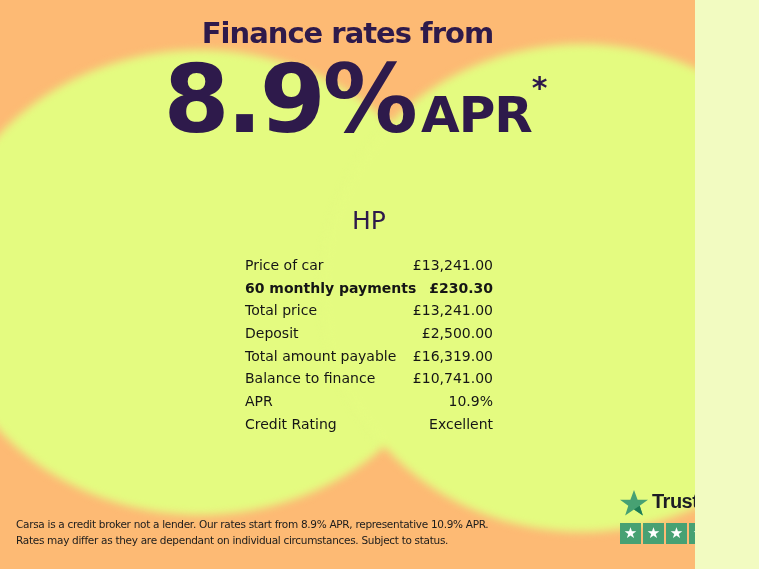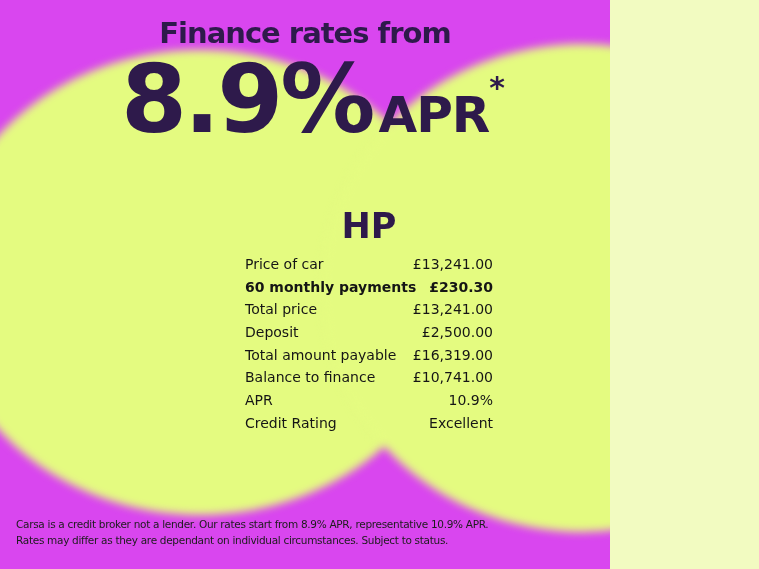--- a/index.html
+++ b/index.html
@@ -1,20 +1,20 @@
 <!DOCTYPE html>
 <html><head>
 <meta charset="utf-8">
 <style>
   * { margin:0; padding:0; box-sizing:border-box; }
   html,body { background:#f2fbc1; }
   body { font-family:"DejaVu Sans", sans-serif; }
   .canvas {
-    position:relative; width:610px; height:569px;
-    background:#d946ef; overflow:hidden;
+    position:relative; width:695px; height:569px;
+    background:#fdba74; overflow:hidden;
   }
   .blob {
     position:absolute; border-radius:50%;
     background:#e4fb80; filter:blur(4px);
   }
   .blob-left  { left:-60px; top:50px;  width:520px; height:465px; }
   .blob-right { left:322px; top:44px;  width:520px; height:488px; }
 
   .kicker {
     position:absolute; top:16px; left:0; width:100%;
@@ -26,22 +26,22 @@
     text-align:center; color:#2e1a4b; white-space:nowrap;
   }
   .rate { font-size:95px; font-weight:bold; line-height:1; letter-spacing:-3px; }
   .apr  { font-size:50px; font-weight:bold; letter-spacing:-1px; margin-left:6px; }
   .ast  { font-size:30px; font-weight:bold; position:relative; top:-34px; }
 
   .finance {
     position:absolute; left:245px; top:206px; width:248px;
   }
   .table-title {
-    text-align:center; font-size:35px; font-weight:bold;
-    color:#2e1a4b; margin-bottom:10px; letter-spacing:0px;
+    text-align:center; font-size:25px; font-weight:normal;
+    color:#2e1a4b; margin-bottom:22px; letter-spacing:0px;
   }
   .row {
     display:flex; justify-content:space-between; align-items:baseline;
     height:22.7px; font-size:14px; color:#151515;
   }
   .row.bold { font-weight:bold; }
   .row .lbl { text-align:center; }
   .row .val { text-align:right; }
 
   .disclaimer {

